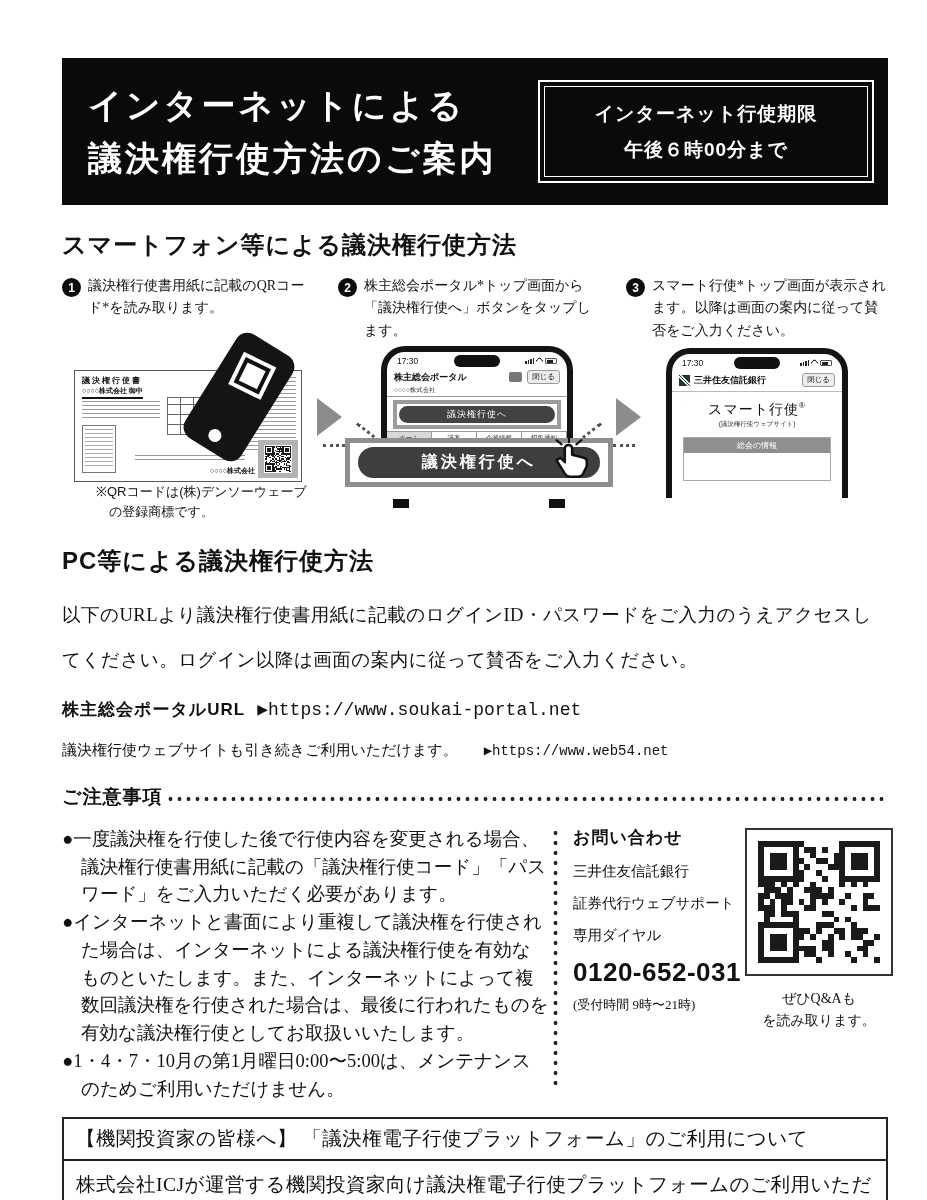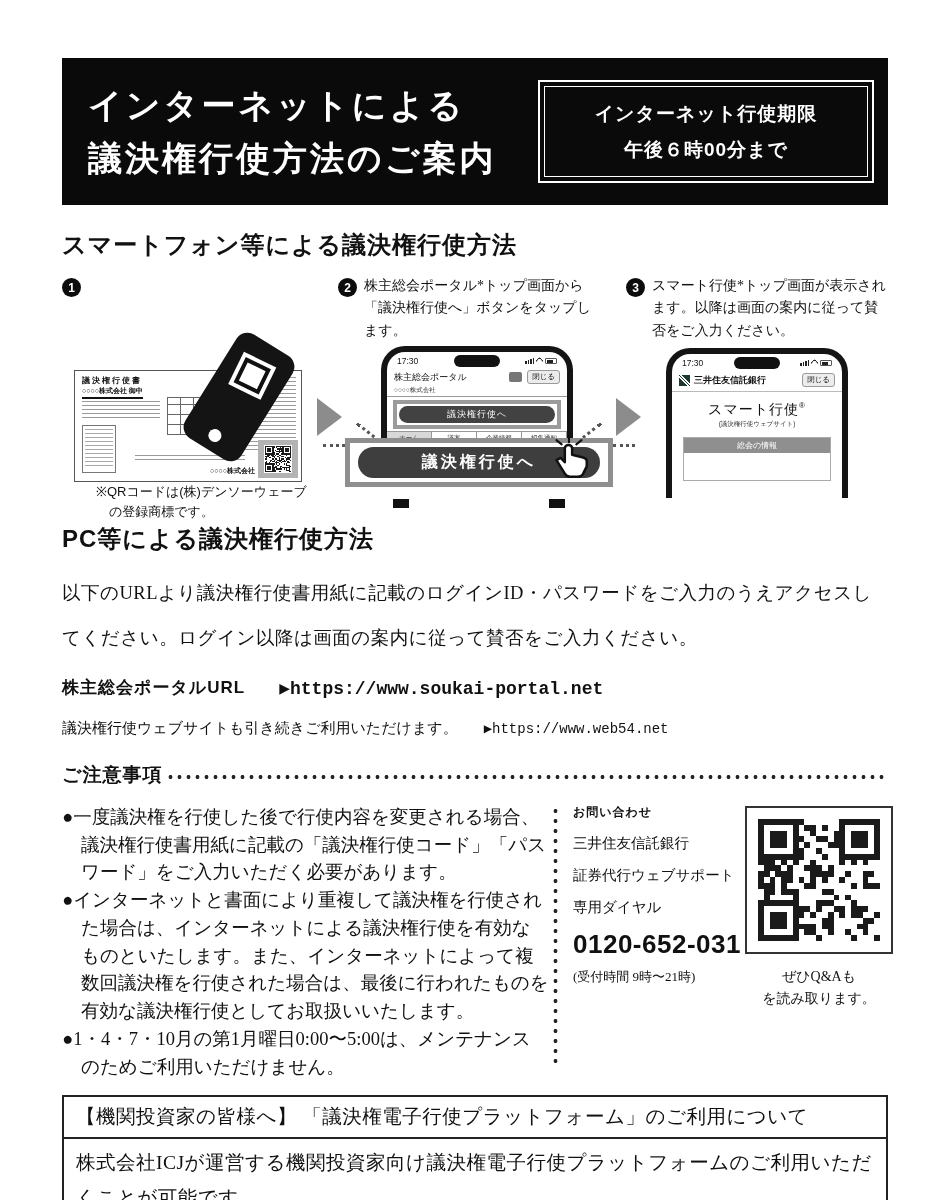--- a/index.html
+++ b/index.html
@@ -12,21 +12,21 @@
   .header { background:#0a0a0a; color:#fff; height:147px; display:flex; align-items:center; }
   .header-title { flex:1; padding-left:26px; font-size:34px; font-weight:bold;
                   line-height:1.55; letter-spacing:3px; }
   .deadline { border:2px solid #fff; padding:4px; width:336px; margin-right:14px; flex:none; }
   .deadline-inner { border:1px solid #fff; padding:9px 6px; text-align:center;
                     font-size:19px; font-weight:bold; line-height:1.85; letter-spacing:1px; }
 
   
   .sec-h { font-size:24px; font-weight:bold; letter-spacing:1px; }
   .h-smart { margin-top:24px; }
-  .h-pc { margin-top:2px; }
+  .h-pc { margin-top:24px; }
 
   
   .steps { display:flex; gap:26px; margin-top:14px; }
   .step { display:flex; }
   .step:nth-child(1){ width:250px; } .step:nth-child(2){ width:262px; } .step:nth-child(3){ flex:1; }
   .step-num { width:19px; height:19px; border-radius:50%; background:#0c0c0c; color:#fff;
               font-size:12px; font-weight:bold; display:flex; align-items:center; justify-content:center;
               flex:none; margin:3px 7px 0 0; }
   .step-text { font-family:"Liberation Serif", serif; font-size:14px; line-height:1.6; }
 
@@ -80,21 +80,21 @@
              border-left-color:transparent; border-bottom-color:transparent; transform:rotate(-45deg); }
   .sb-batt { width:12px; height:6px; border:1px solid #555; border-radius:1px; padding:0.5px; }
   .sb-batt i { display:block; width:70%; height:100%; background:#222; }
   .close-btn { font-size:7.5px; border:1px solid #999; background:#ececec; padding:1px 4px; border-radius:3px; }
 
   
   .col2 { width:268px; flex:none; position:relative; height:162px; }
   .phone2 { position:absolute; left:36px; top:0; width:192px; height:118px; background:#fff;
             border:6px solid #141414; border-bottom:none; border-radius:24px 24px 0 0; overflow:hidden; }
   .p2-header { display:flex; align-items:center; padding:2px 7px; }
-  .p2-title { font-size:9px; font-weight:normal; }
+  .p2-title { font-size:9px; font-weight:bold; }
   .chat-icon { width:13px; height:10px; background:#777; border-radius:2px; margin-left:auto;
                margin-right:5px; position:relative; }
   .chat-icon::after { content:""; position:absolute; right:2px; bottom:-3px;
                border:3px solid transparent; border-top-color:#777; }
   .p2-company { font-size:6.5px; padding:0 7px 1px; border-bottom:1px solid #999; color:#333; }
   .p2-highlight { margin:3px 6px 2px; border:4px solid #9b9b9b; padding:2px; }
   .p2-btn { background:#424242; color:#fff; border-radius:9px; text-align:center;
             font-size:9px; padding:2px 0; letter-spacing:1px; }
   .p2-tabs { display:flex; border-top:1px solid #999; font-size:6.5px; color:#333; }
   .p2-tab { flex:1; border-right:1px solid #999; padding:2px 0 8px; text-align:center; background:#fff; }
@@ -123,43 +123,43 @@
   .p3-header .close-btn { margin-left:auto; }
   .p3-title { text-align:center; font-size:14px; margin-top:9px; letter-spacing:1px; }
   .p3-title sup { font-size:8px; }
   .p3-sub { text-align:center; font-size:6.5px; color:#333; margin-top:1px; }
   .p3-panel { margin:8px 11px 0; border:1px solid #aaa; height:44px; }
   .p3-bar { background:#8f8f8f; color:#fff; text-align:center; font-size:8px; padding:2px 4px; }
 
   
   .pc-body { margin-top:16px; font-family:"Liberation Serif", serif; font-size:18.5px;
              line-height:2.45; letter-spacing:0.5px; }
-  .url-line1 { margin-top:14px; display:flex; align-items:flex-end; }
+  .url-line1 { margin-top:14px; display:flex; align-items:flex-start; }
   .url-label1 { font-size:17px; font-weight:bold; letter-spacing:1px; }
-  .url-mono1 { font-family:"Liberation Mono", monospace; font-size:18px; font-weight:bold; margin-left:34px; }
+  .url-mono1 { font-family:"Liberation Mono", monospace; font-size:18px; font-weight:normal; margin-left:12px; }
   .url-line2 { margin-top:20px; display:flex; align-items:baseline; }
   .url-label2 { font-family:"Liberation Serif", serif; font-size:15px; }
   .url-mono2 { font-family:"Liberation Mono", monospace; font-size:14px; margin-left:26px; }
 
   
   .notes-head { margin-top:24px; display:flex; align-items:center; }
   .notes-title { font-size:19px; font-weight:bold; letter-spacing:1px; flex:none; }
   .dots-leader { flex:1; height:6px; margin-left:4px; margin-top:4px;
         background-image:radial-gradient(circle, #222 1.7px, transparent 2.2px);
         background-size:9px 6px; background-repeat:repeat-x; background-position:left center; }
   .notes-flex { display:flex; margin-top:16px; }
   .notes-left { width:487px; flex:none; font-family:"Liberation Serif", serif;
                 font-size:18.5px; line-height:1.5; }
   .notes-left p { padding-left:19px; text-indent:-19px; }
   .notes-sep { width:9px; flex:none; margin:2px 5px 0 2px;
         background-image:radial-gradient(circle, #222 1.7px, transparent 2.2px);
         background-size:9px 10px; background-repeat:repeat-y; background-position:center top;
         height:262px; }
   .contact { width:180px; flex:none; padding-left:8px; }
-  .contact-h { font-size:12px; font-weight:bold; letter-spacing:1px; }
+  .contact-h { font-size:17px; font-weight:bold; letter-spacing:1px; }
   .contact-line { font-family:"Liberation Serif", serif; font-size:14.5px; margin-top:13px; }
   .contact-phone { font-size:26px; font-weight:bold; letter-spacing:0.5px; margin-top:12px;
                    font-stretch:condensed; white-space:nowrap; }
   .contact-hours { font-family:"Liberation Serif", serif; font-size:13px; margin-top:8px; white-space:nowrap; }
   .qr-col { flex:1; text-align:center; padding-top:2px; }
   .qr-frame { width:148px; height:148px; border:2px solid #333; margin:0 auto;
               display:flex; align-items:center; justify-content:center; }
   .qr-big { width:122px; height:122px; }
   .qr-caption { font-family:"Liberation Serif", serif; font-size:14px; line-height:1.6; margin-top:12px; }
 
@@ -186,20 +186,21 @@
         <div>午後６時00分まで</div>
       </div>
     </div>
   </div>
 
   <div class="sec-h h-smart">スマートフォン等による議決権行使方法</div>
 
   <div class="steps">
     <div class="step">
       <span class="step-num">1</span>
+      <span class="step-text">議決権行使書用紙に記載のQRコード*を読み取ります。</span>
     </div>
     <div class="step">
       <span class="step-num">2</span>
       <span class="step-text">株主総会ポータル*トップ画面から「議決権行使へ」ボタンをタップします。</span>
     </div>
     <div class="step">
       <span class="step-num">3</span>
       <span class="step-text">スマート行使*トップ画面が表示されます。以降は画面の案内に従って賛否をご入力ください。</span>
     </div>
   </div>

